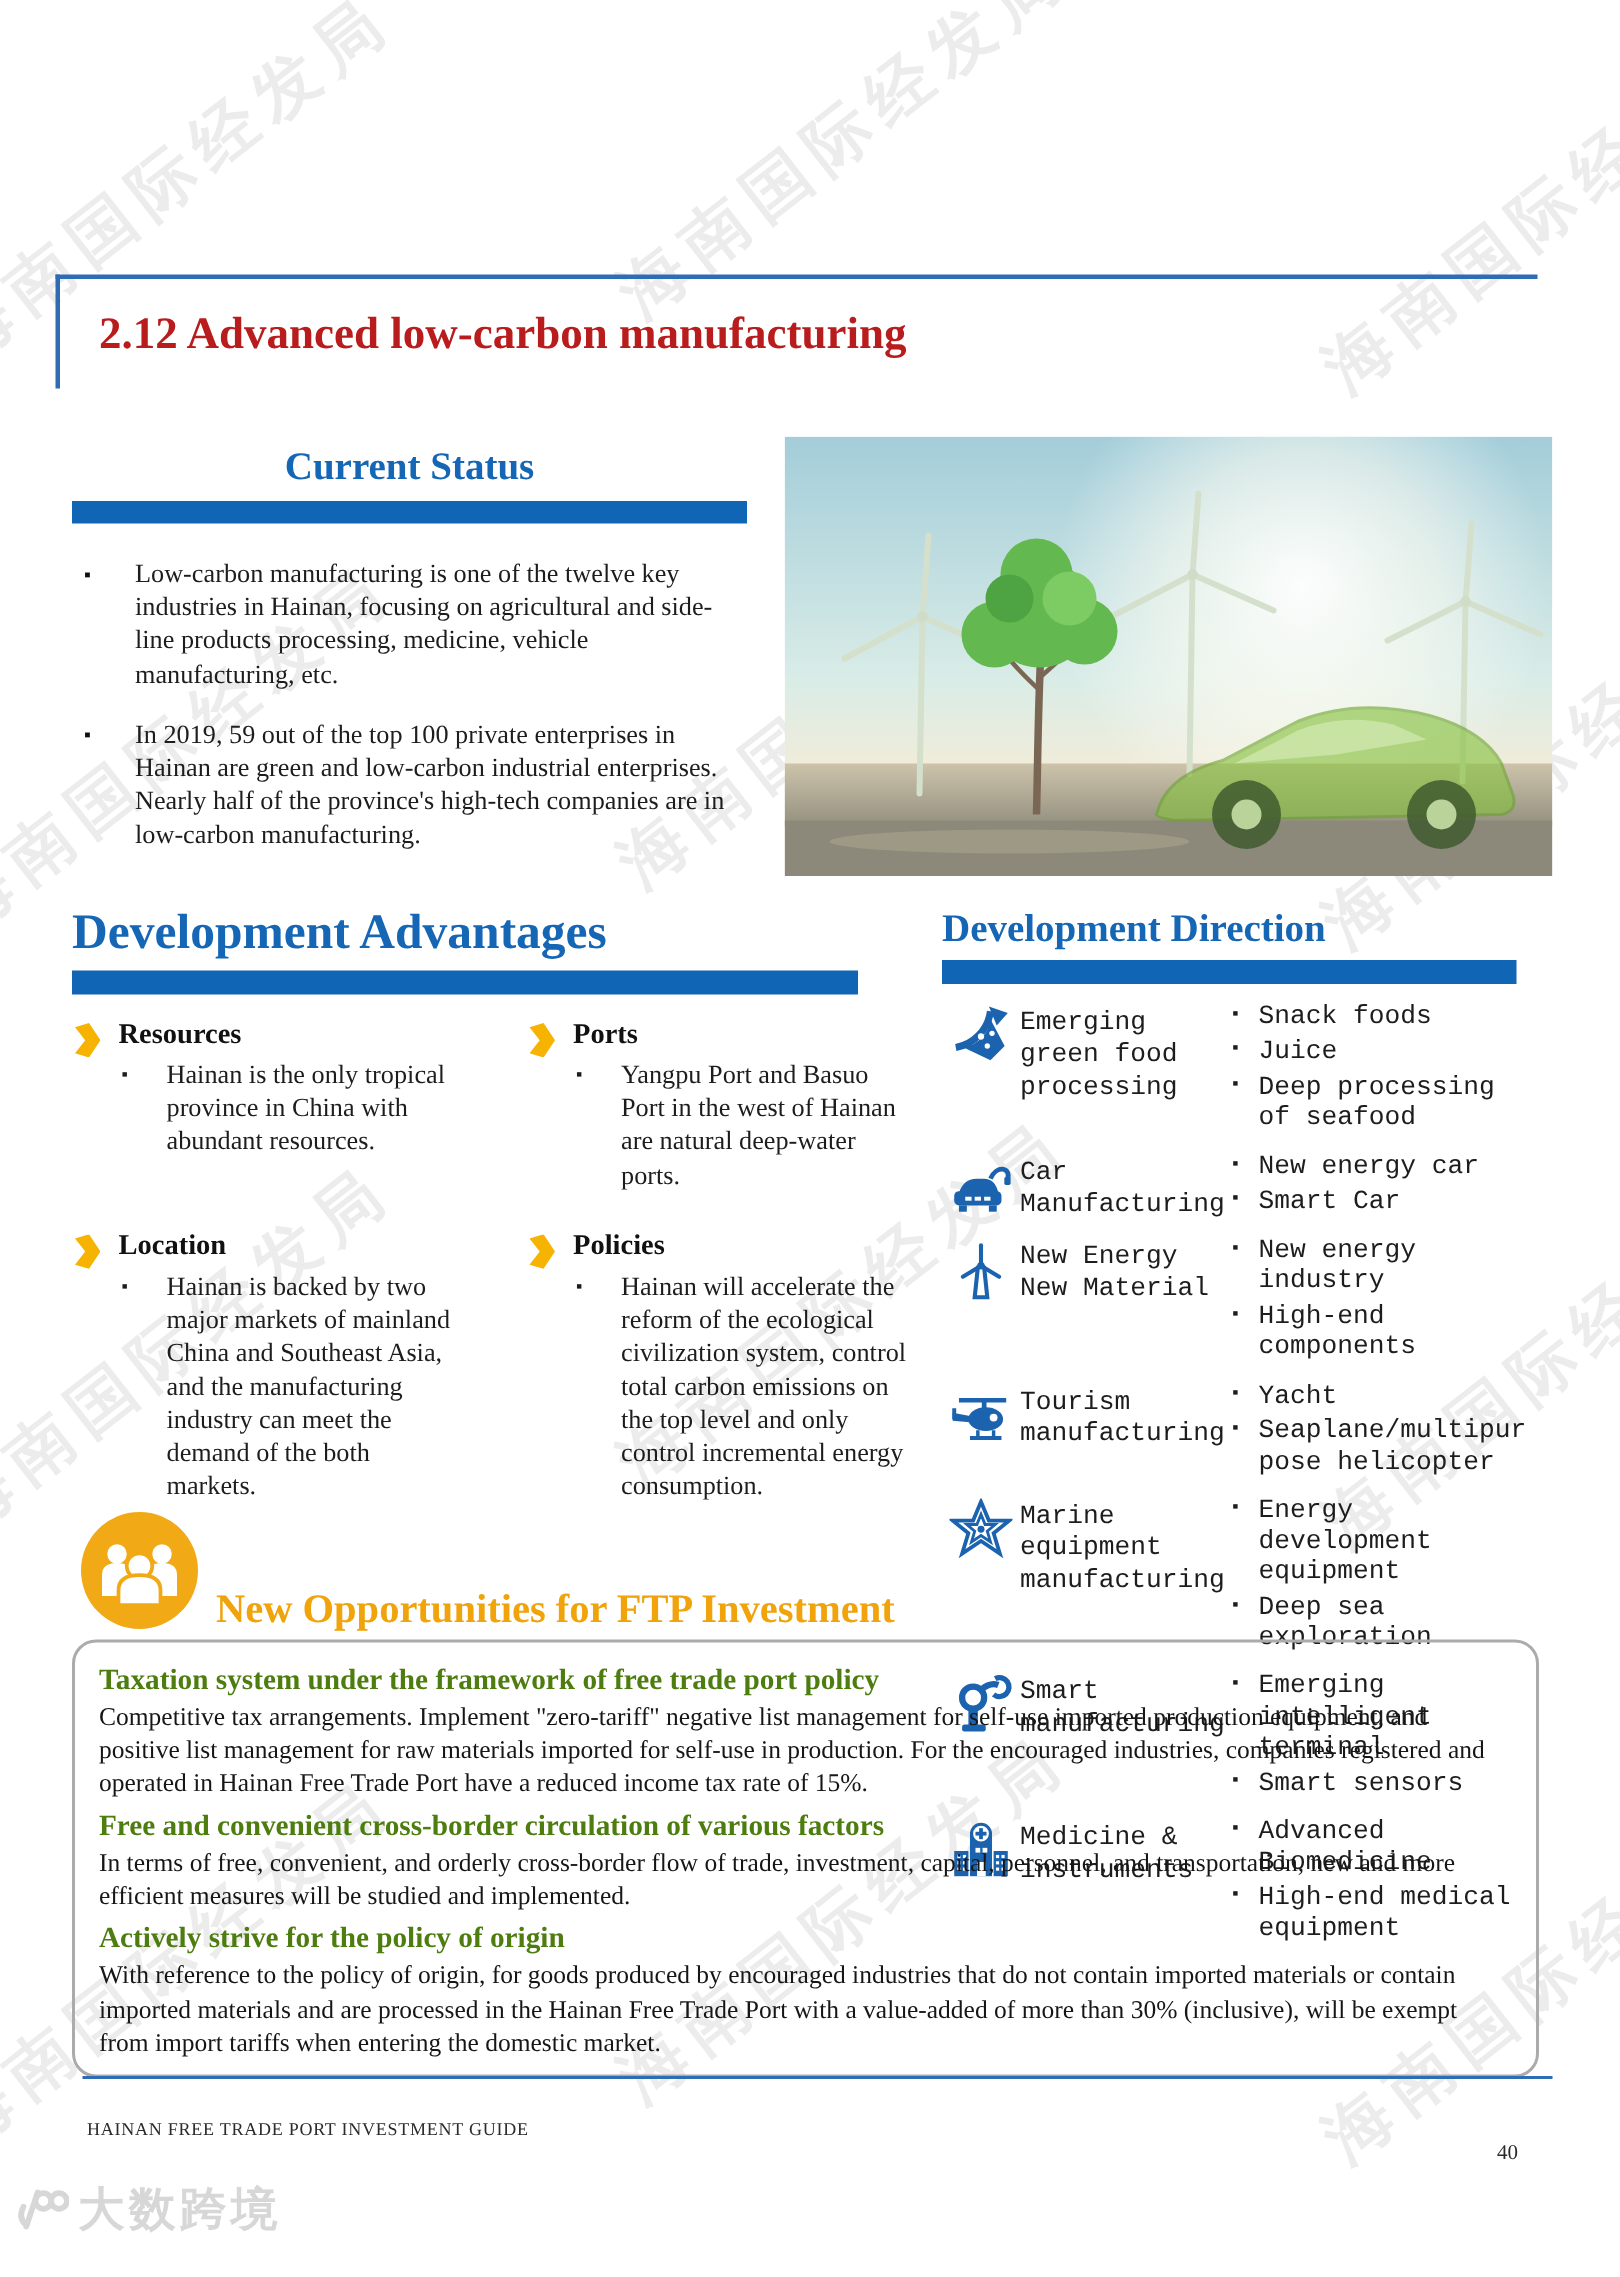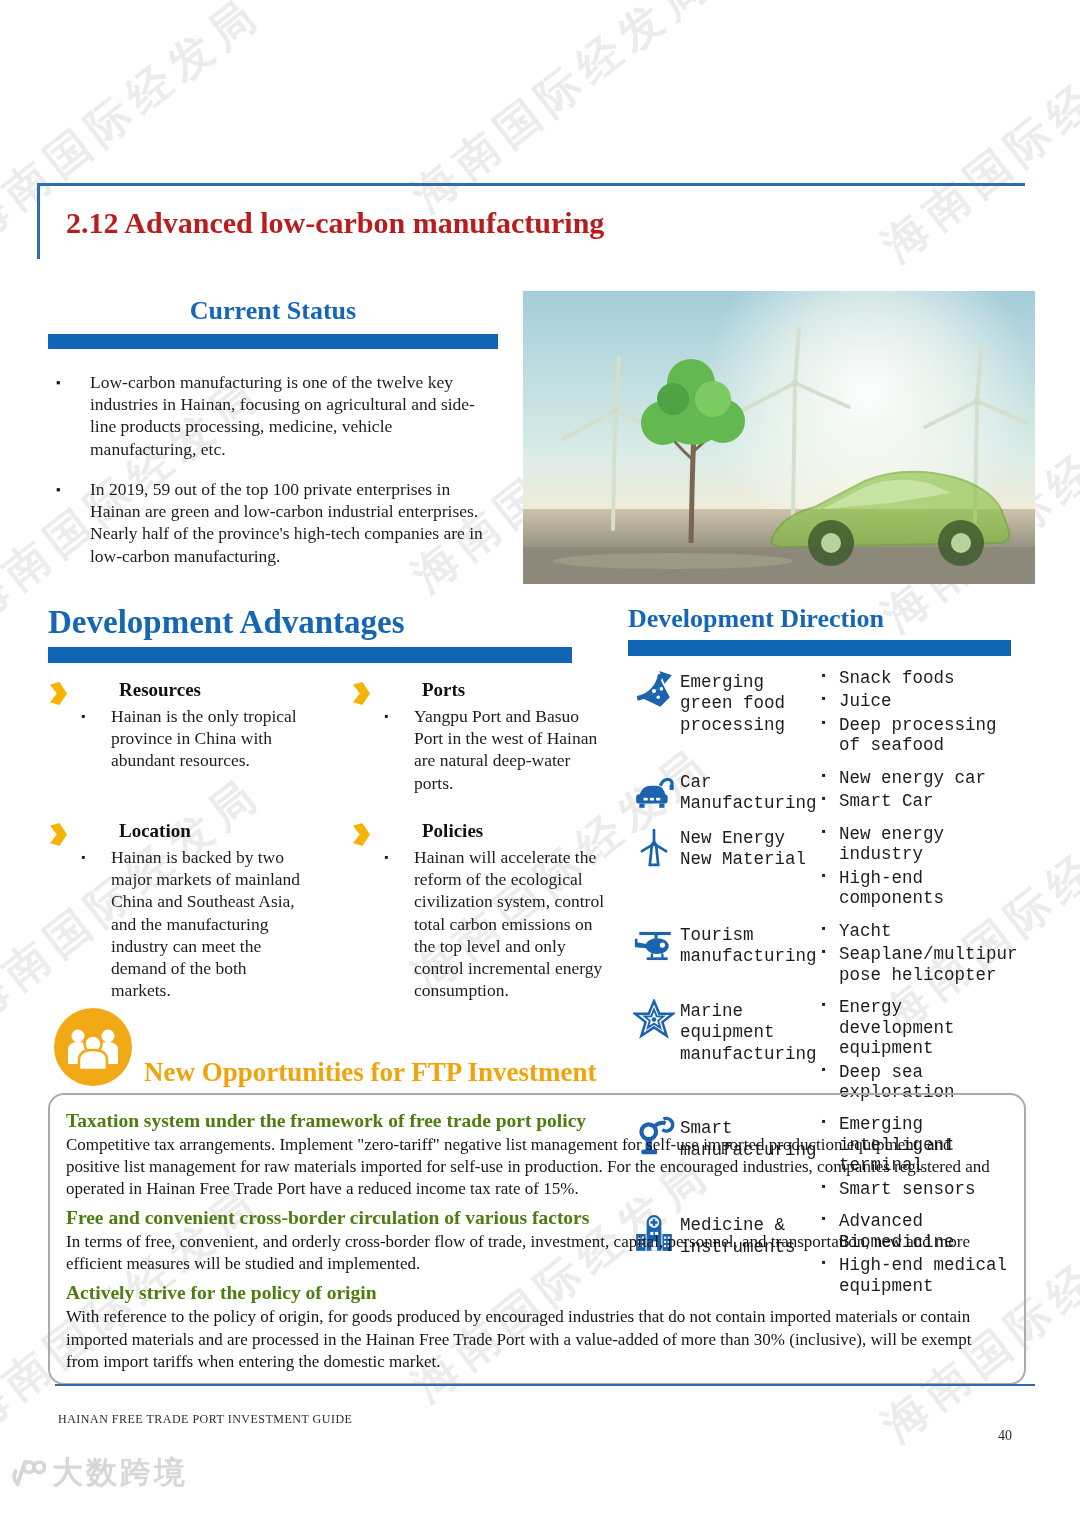--- a/index.html
+++ b/index.html
@@ -32,21 +32,21 @@
   .hero{position:absolute;left:523px;top:291px;width:512px;height:293px;overflow:hidden;}
 
   
   .adv-wrap{position:absolute;left:48px;top:604px;width:524px;}
   .adv-head{font-size:33px;}
   .adv-bar{height:16px;margin-top:6px;}
   .adv-grid{display:grid;grid-template-columns:1fr 1fr;column-gap:42px;row-gap:26px;margin-top:16px;}
   .adv-item{display:flex;}
   .adv-arrow{flex:0 0 17px;height:23px;margin:3px 12px 0 2px;background:#f7b301;
       clip-path:polygon(0 12%,55% 0,100% 50%,55% 100%,0 88%,40% 50%);}
-  .adv-title{font-size:19px;font-weight:700;color:#111;margin-left:40px;}
+  .adv-title{font-size:19px;font-weight:700;color:#111;}
   .adv-sub{display:flex;margin-top:4px;}
   .adv-sub .marker{flex:0 0 30px;font-size:12px;line-height:23px;padding-left:2px;}
   .adv-sub .a-text{font-size:17.5px;line-height:1.27;width:198px;}
 
   
   .dir-wrap{position:absolute;left:628px;top:604px;width:386px;}
   .dir-head{font-size:26px;}
   .dir-bar{height:16px;margin-top:6px;width:383px;}
   .dir-rows{margin-top:12px;}
   .dir-row{display:flex;margin-bottom:9px;font-family:Liberation Mono, monospace;}

